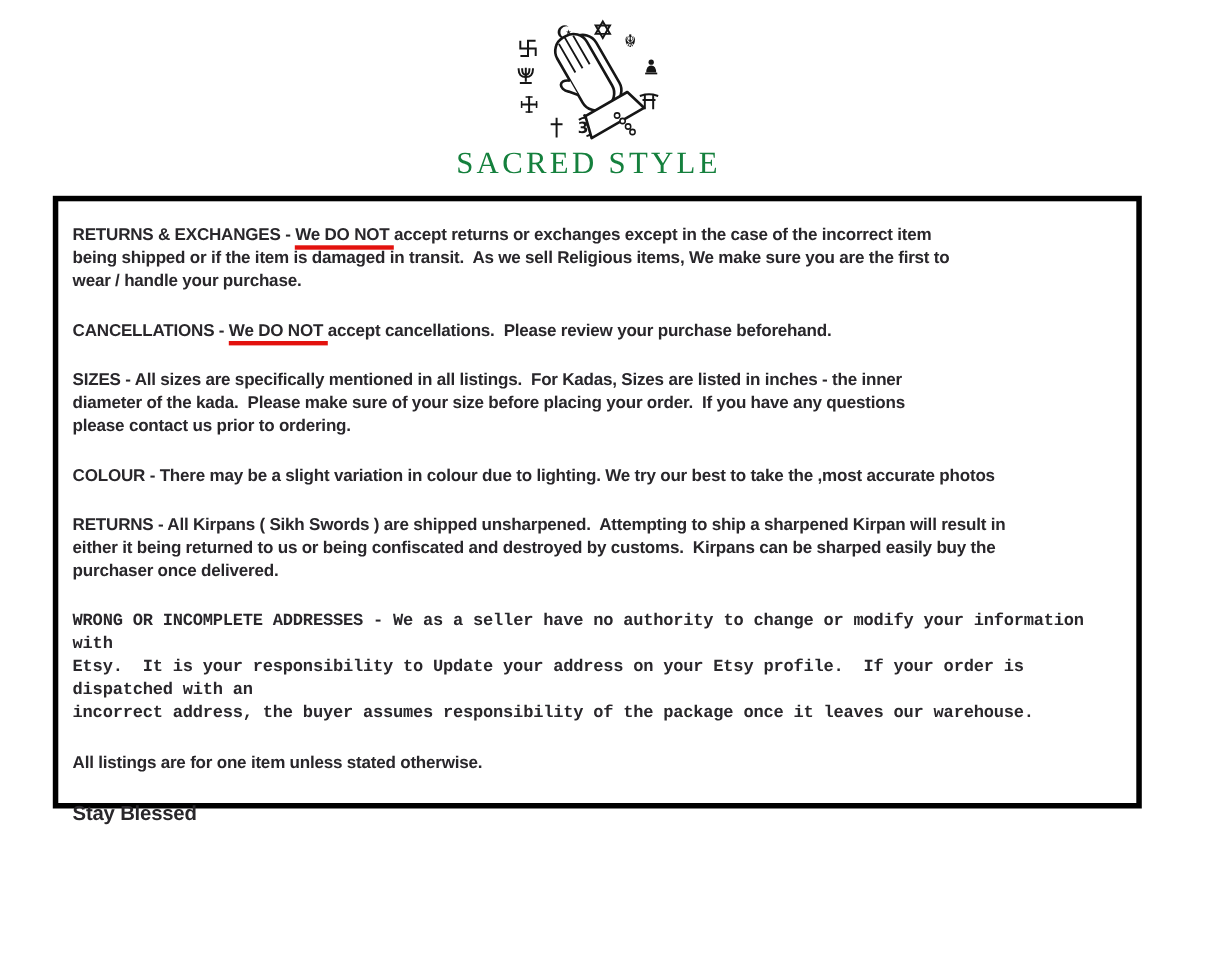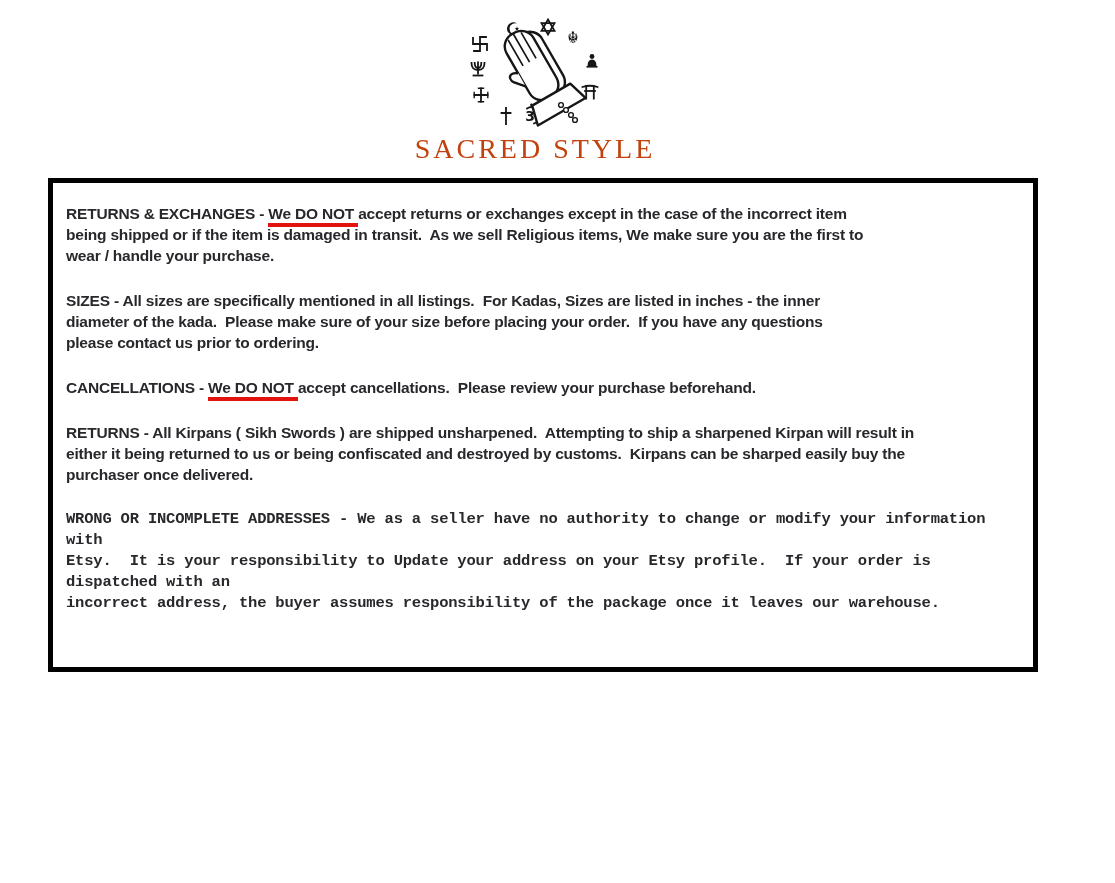--- a/index.html
+++ b/index.html
@@ -4,27 +4,27 @@
 <style>
   * { margin:0; padding:0; box-sizing:border-box; }
   html, body { background:#ffffff; font-family:"Liberation Sans", sans-serif; }
   .page { position:relative; width:1115px; height:883px; background:#ffffff; overflow:hidden; }
 
   
   .logo { position:absolute; left:395px; top:12px; width:280px; text-align:center; }
   .logo svg { display:block; margin:0 auto; }
   .brand {
     font-family:"Liberation Serif", serif;
-    font-size:28px; letter-spacing:3px; color:#c2410c;
+    font-size:28px; letter-spacing:3px; color:#15803d;
     margin-top:1px; white-space:nowrap; font-weight:500;
   }
 
   
   .policy-box {
-    position:absolute; left:48px; top:178px; width:990px; height:494px;
+    position:absolute; left:48px; top:178px; width:990px; height:557px;
     border:5px solid #000; background:#fff;
     padding:20px 8px 5px 13px;
   }
   .policy-box p {
     font-weight:bold; font-size:15.5px; line-height:21px; letter-spacing:-0.2px;
     color:#29272b; white-space:pre-wrap; margin:0 0 24px 0;
   }
   .gap-top    { margin-top:6px !important; }
   .gap-top-sm { margin-top:3px !important;font-family:Liberation Mono, monospace; }
   .dnu { border-bottom:4px solid #e3120e; padding-bottom:1px; }
@@ -98,31 +98,34 @@
     </svg>
     <div class="brand">SACRED STYLE</div>
   </div>
 
   <div class="policy-box">
 
     <p><span>RETURNS &amp; EXCHANGES</span><span> - </span><span class="dnu">We DO NOT </span><span>accept returns or exchanges except in the case of the incorrect item
 being shipped or if the item is damaged in transit.  As we sell Religious items, We make sure you are the first to
 wear / handle your purchase.</span></p>
 
+    <p><span>CANCELLATIONS</span><span> - </span><span class="dnu">We DO NOT </span><span>accept cancellations.  Please review your purchase beforehand.</span></p>
+
     <p><span>SIZES</span><span> - </span><span>All sizes are specifically mentioned in all listings.  For Kadas, Sizes are listed in inches - the inner
 diameter of the kada.  Please make sure of your size before placing your order.  If you have any questions
 please contact us prior to ordering.</span></p>
 
-    <p><span>CANCELLATIONS</span><span> - </span><span class="dnu">We DO NOT </span><span>accept cancellations.  Please review your purchase beforehand.</span></p>
-
+    <p class="gap-top"><span>COLOUR</span><span> - </span><span>There may be a slight variation in colour due to lighting. We try our best to take the ,most accurate photos</span></p>
 
     <p><span>RETURNS</span><span> - </span><span>All Kirpans ( Sikh Swords ) are shipped unsharpened.  Attempting to ship a sharpened Kirpan will result in
 either it being returned to us or being confiscated and destroyed by customs.  Kirpans can be sharped easily buy the
 purchaser once delivered.</span></p>
 
     <p class="gap-top-sm"><span>WRONG OR INCOMPLETE ADDRESSES</span><span> - </span><span>We as a seller have no authority to change or modify your information with
 Etsy.  It is your responsibility to Update your address on your Etsy profile.  If your order is dispatched with an
 incorrect address, the buyer assumes responsibility of the package once it leaves our warehouse.</span></p>
 
+    <p><span>All listings are for one item unless stated otherwise.</span></p>
 
+    <p class="signoff"><span>Stay Blessed</span></p>
 
   </div>
 </div>
 
 </body></html>

